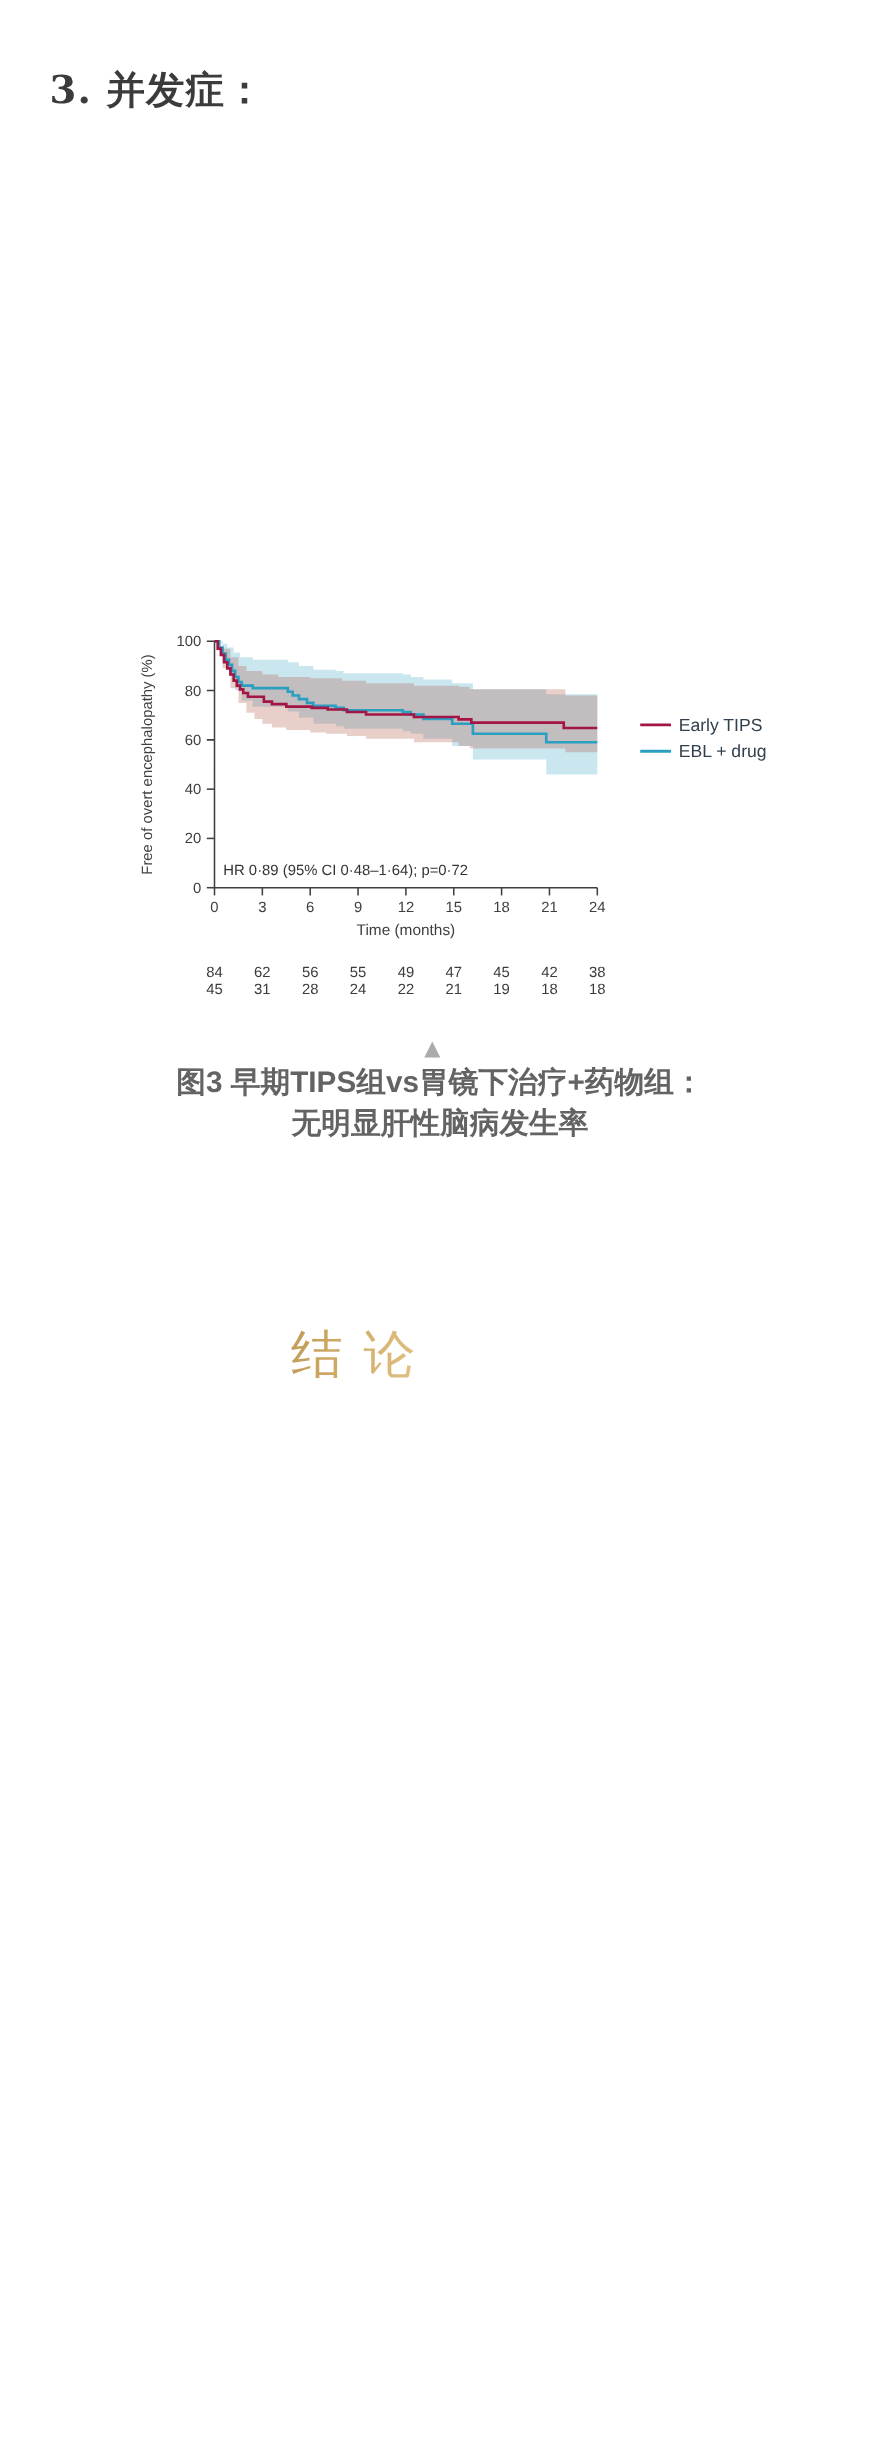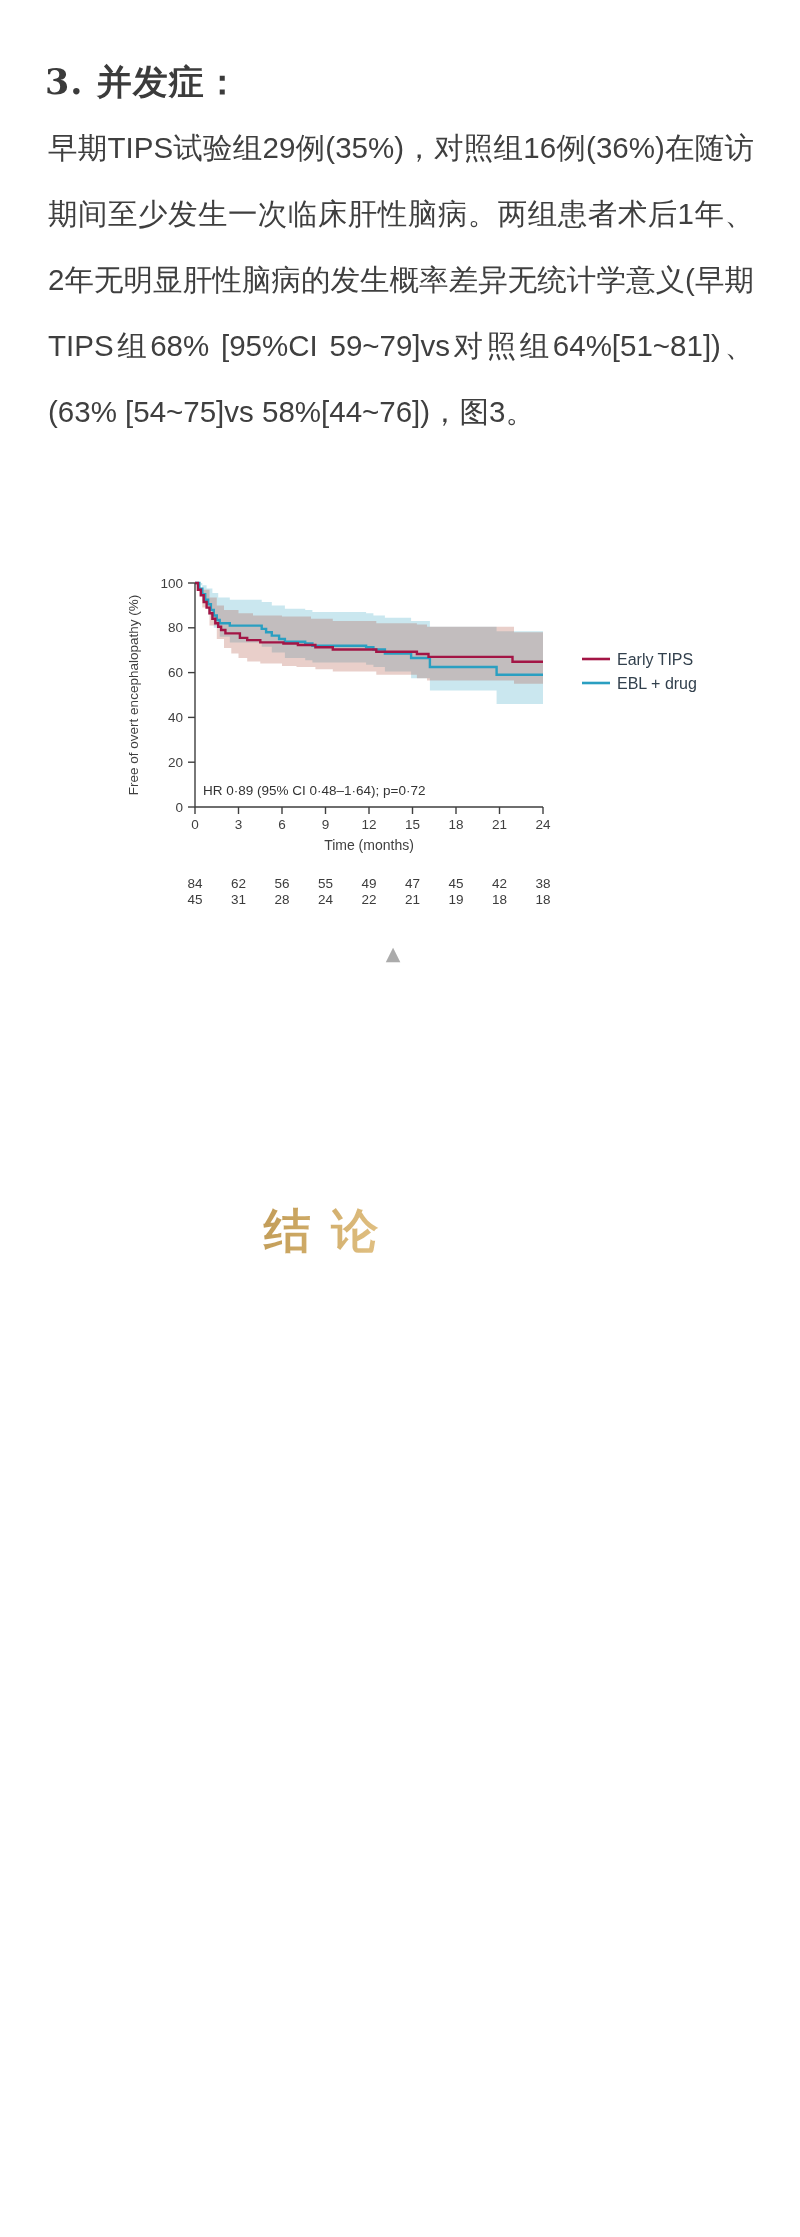--- a/index.html
+++ b/index.html
@@ -24,21 +24,21 @@
     font-family:"DejaVu Sans",sans-serif;
   }
   .figure-caption{
     position:absolute;left:0px;top:966px;width:800px;
     text-align:center;font-size:27px;font-weight:bold;color:#636363;line-height:37px;
   }
   .conclusion-heading{
     position:absolute;left:0px;top:1200px;width:644px;
     text-align:center;
     font-family:"DejaVu Serif","Liberation Serif",serif;
-    font-size:47px;font-weight:bold;letter-spacing:2px;
+    font-size:47px;font-weight:normal;letter-spacing:2px;
     color:#b78d4a;
   }
   @supports ((background-clip: text) or (-webkit-background-clip: text)){
     .conclusion-heading{
       background:linear-gradient(100deg,#8f6a33 10%,#c9a45f 45%,#dfbe80 58%,#a07a39 95%);
       -webkit-background-clip:text;background-clip:text;color:transparent;
     }
   }
   .conclusion-card{
     position:absolute;left:30px;top:1317px;width:740px;height:882px;
@@ -51,21 +51,20 @@
     text-align:justify;text-justify:inter-word;
   }
 </style>
 </head>
 <body>
 
 <div class="page">
 
   <h2 class="section-heading">3. 并发症：</h2>
 
-  <p class="body-paragraph">早期TIPS试验组29例(35%)，对照组16例(36%)在随访期间至少发生一次临床肝性脑病。两组患者术后1年、2年无明显肝性脑病的发生概率差异无统计学意义(早期TIPS组68% [95%CI 59~79]vs对照组64%[51~81])、(63% [54~75]vs 58%[44~76])，图3。</p>
 
   <svg class="km-chart" viewBox="0 0 700 365" xmlns="http://www.w3.org/2000/svg" aria-hidden="false">
       <path d="M115.0 28.0L120.8 28.0L120.8 30.2L126.6 30.2L126.6 33.6L132.4 33.6L132.4 38.1L138.2 38.1L138.2 42.6L149.8 42.6L149.8 44.8L181.7 44.8L181.7 47.0L191.8 47.0L191.8 50.4L204.9 50.4L204.9 53.8L225.2 53.8L225.2 54.9L232.4 54.9L232.4 57.1L286.1 57.1L286.1 58.2L293.4 58.2L293.4 60.5L304.9 60.5L304.9 62.7L331.1 62.7L331.1 66.1L349.9 66.1L349.9 71.7L416.6 71.7L416.6 76.2L463.0 76.2L463.0 149.0L416.6 149.0L416.6 135.5L349.9 135.5L349.9 123.2L331.1 123.2L331.1 116.5L304.9 116.5L304.9 112.0L293.4 112.0L293.4 109.8L286.1 109.8L286.1 107.5L232.4 107.5L232.4 105.3L225.2 105.3L225.2 103.0L204.9 103.0L204.9 97.4L191.8 97.4L191.8 91.8L181.7 91.8L181.7 87.4L149.8 87.4L149.8 81.8L139.7 81.8L139.7 72.8L133.8 72.8L133.8 59.4L128.1 59.4L128.1 45.9L122.3 45.9L122.3 28.0L115.0 28.0Z" fill="rgba(42,159,193,0.25)" stroke="none"></path>
       <path d="M115.0 28.0L122.3 28.0L122.3 34.7L129.5 34.7L129.5 42.6L136.8 42.6L136.8 50.4L144.0 50.4L144.0 54.9L158.5 54.9L158.5 58.2L173.0 58.2L173.0 60.5L202.0 60.5L202.0 61.6L231.0 61.6L231.0 63.8L252.8 63.8L252.8 66.1L296.3 66.1L296.3 68.3L336.9 68.3L336.9 69.4L347.0 69.4L347.0 71.7L434.0 71.7L434.0 77.3L463.0 77.3L463.0 128.8L434.0 128.8L434.0 125.4L347.0 125.4L347.0 123.2L336.9 123.2L336.9 119.8L296.3 119.8L296.3 116.5L252.8 116.5L252.8 114.2L235.4 114.2L235.4 112.0L216.5 112.0L216.5 110.9L202.0 110.9L202.0 108.6L180.3 108.6L180.3 106.4L167.2 106.4L167.2 103.0L158.5 103.0L158.5 98.6L151.3 98.6L151.3 93.0L144.0 93.0L144.0 84.0L136.8 84.0L136.8 70.6L129.5 70.6L129.5 52.6L122.3 52.6L122.3 28.0L115.0 28.0Z" fill="rgba(176,81,63,0.28)" stroke="none"></path>
       <path d="M115.0 28.0L119.3 28.0L119.3 33.6L122.3 33.6L122.3 39.2L125.2 39.2L125.2 44.8L128.1 44.8L128.1 49.3L130.9 49.3L130.9 54.9L133.8 54.9L133.8 60.5L136.8 60.5L136.8 65.0L139.7 65.0L139.7 68.3L149.8 68.3L149.8 70.6L181.7 70.6L181.7 73.9L186.1 73.9L186.1 77.3L191.8 77.3L191.8 80.6L199.1 80.6L199.1 84.0L204.9 84.0L204.9 86.7L225.2 86.7L225.2 88.5L232.4 88.5L232.4 90.7L286.1 90.7L286.1 92.3L293.4 92.3L293.4 94.5L304.9 94.5L304.9 98.6L331.1 98.6L331.1 103.0L349.9 103.0L349.9 112.0L416.6 112.0L416.6 119.8L463.0 119.8" fill="none" stroke="#2a9fc1" stroke-width="2.4" stroke-linejoin="miter"></path>
       <path d="M115.0 28.0L117.9 28.0L117.9 34.7L120.8 34.7L120.8 40.3L123.7 40.3L123.7 47.0L126.6 47.0L126.6 52.6L129.5 52.6L129.5 58.2L132.4 58.2L132.4 63.8L135.3 63.8L135.3 68.3L138.2 68.3L138.2 71.7L141.1 71.7L141.1 75.0L145.4 75.0L145.4 78.4L159.9 78.4L159.9 82.9L167.2 82.9L167.2 85.1L180.3 85.1L180.3 87.4L203.4 87.4L203.4 88.5L217.9 88.5L217.9 90.0L235.4 90.0L235.4 92.3L252.8 92.3L252.8 94.5L296.3 94.5L296.3 96.8L336.9 96.8L336.9 99.0L348.5 99.0L348.5 101.9L432.5 101.9L432.5 106.8L463.0 106.8" fill="none" stroke="#a31545" stroke-width="2.4" stroke-linejoin="miter"></path>
       <path d="M115 28V252H463" fill="none" stroke="#3f3f3f" stroke-width="1.4"></path>
       <line x1="108" y1="252" x2="115" y2="252" stroke="#3f3f3f" stroke-width="1.4"></line>
       <text x="103" y="256.5" fill="#3f3f3f" font-size="13.5" text-anchor="end" font-family="&quot;Liberation Sans&quot;,&quot;DejaVu Sans&quot;,sans-serif" font-weight="normal">0</text>
       <line x1="108" y1="207.2" x2="115" y2="207.2" stroke="#3f3f3f" stroke-width="1.4"></line>
@@ -118,17 +117,21 @@
       <text x="245.5" y="349" fill="#3c3c3c" font-size="13.5" text-anchor="middle" font-family="&quot;Liberation Sans&quot;,&quot;DejaVu Sans&quot;,sans-serif" font-weight="normal">24</text>
       <text x="289" y="349" fill="#3c3c3c" font-size="13.5" text-anchor="middle" font-family="&quot;Liberation Sans&quot;,&quot;DejaVu Sans&quot;,sans-serif" font-weight="normal">22</text>
       <text x="332.5" y="349" fill="#3c3c3c" font-size="13.5" text-anchor="middle" font-family="&quot;Liberation Sans&quot;,&quot;DejaVu Sans&quot;,sans-serif" font-weight="normal">21</text>
       <text x="376" y="349" fill="#3c3c3c" font-size="13.5" text-anchor="middle" font-family="&quot;Liberation Sans&quot;,&quot;DejaVu Sans&quot;,sans-serif" font-weight="normal">19</text>
       <text x="419.5" y="349" fill="#3c3c3c" font-size="13.5" text-anchor="middle" font-family="&quot;Liberation Sans&quot;,&quot;DejaVu Sans&quot;,sans-serif" font-weight="normal">18</text>
       <text x="463" y="349" fill="#3c3c3c" font-size="13.5" text-anchor="middle" font-family="&quot;Liberation Sans&quot;,&quot;DejaVu Sans&quot;,sans-serif" font-weight="normal">18</text>
     </svg>
 
   <div class="collapse-arrow">▲</div>
 
+  <div class="figure-caption">
+    <div>图3 早期TIPS组vs胃镜下治疗+药物组：</div>
+    <div>无明显肝性脑病发生率</div>
+  </div>
 
   <div class="conclusion-heading">结 论</div>
 
 
 </div>
 
 </body></html>

